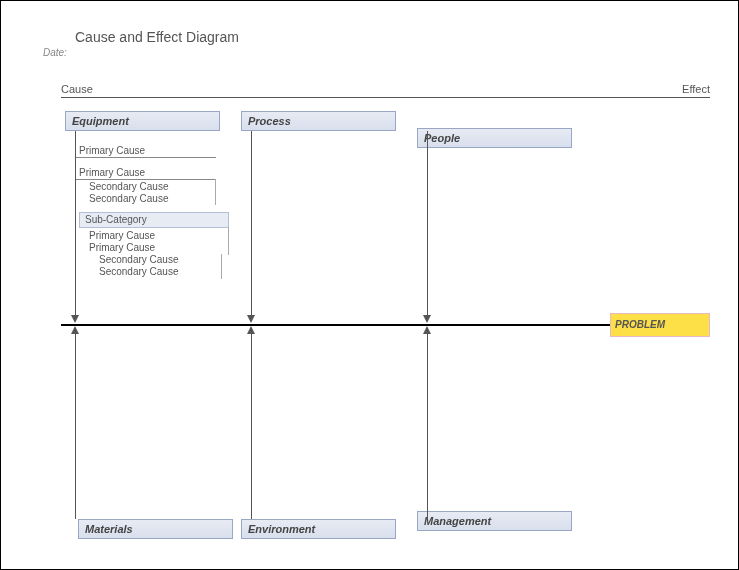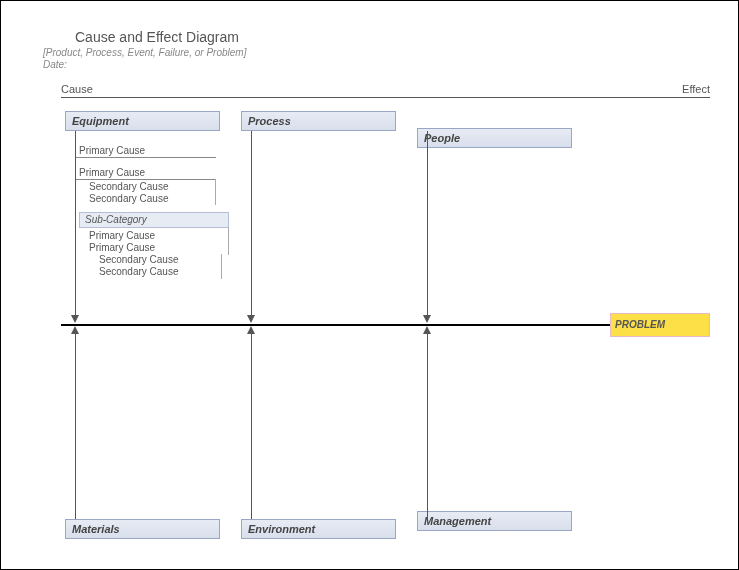--- a/index.html
+++ b/index.html
@@ -87,21 +87,20 @@
   }
   .sub-cat-header {
     position: absolute;
     width: 150px;
     height: 16px;
     border: 1px solid #b5bfd4;
     background: #e7ebf4;
     font-size: 10px;
     color: #555;
     padding: 1px 5px;
-    font-style: italic;
   }
   .branch {
     position: absolute;
     width: 1px;
     background: #555;
     left: 0;
   }
   .branch-arrow-down {
     position: absolute;
     width: 0; height: 0;
@@ -146,41 +145,40 @@
     position: absolute;
     width: 1px;
     background: #aaa;
   }
 </style>
 </head>
 <body>
 
 <div class="header">
   <div class="title">Cause and Effect Diagram</div>
-  <div class="subtitle">[Product, Process, Event, Failure, or Problem]</div>
   <div class="date-label">Date:</div>
 </div>
 
 <div class="ce-row">
   <span class="ce-label">Cause</span>
   <span class="ce-label">Effect</span>
 </div>
 
 <div class="diagram">
 
   <div class="spine"></div>
   <div class="spine-arrow"></div>
 
   <div class="problem-box">PROBLEM</div>
 
   <div class="cat-header" style="top:0; left:4px;">Equipment</div>
   <div class="cat-header" style="top:0; left:180px;">Process</div>
   <div class="cat-header" style="top:17px; left:356px;">People</div>
 
-  <div class="cat-header" style="bottom:0; left:4px;">Materials</div>
+  <div class="cat-header" style="bottom:0; left:17px;">Materials</div>
   <div class="cat-header" style="bottom:0; left:180px;">Environment</div>
   <div class="cat-header" style="bottom:8px; left:356px;">Management</div>
 
   <div class="branch" style="top:20px; left:14px; height:calc(50% - 28px);"></div>
   <div class="branch-arrow-down" style="left:10px; top:calc(50% - 10px);"></div>
   <div class="branch" style="top:20px; left:190px; height:calc(50% - 28px);"></div>
   <div class="branch-arrow-down" style="left:186px; top:calc(50% - 10px);"></div>
   <div class="branch" style="top:20px; left:366px; height:calc(50% - 28px);"></div>
   <div class="branch-arrow-down" style="left:362px; top:calc(50% - 10px);"></div>
 

